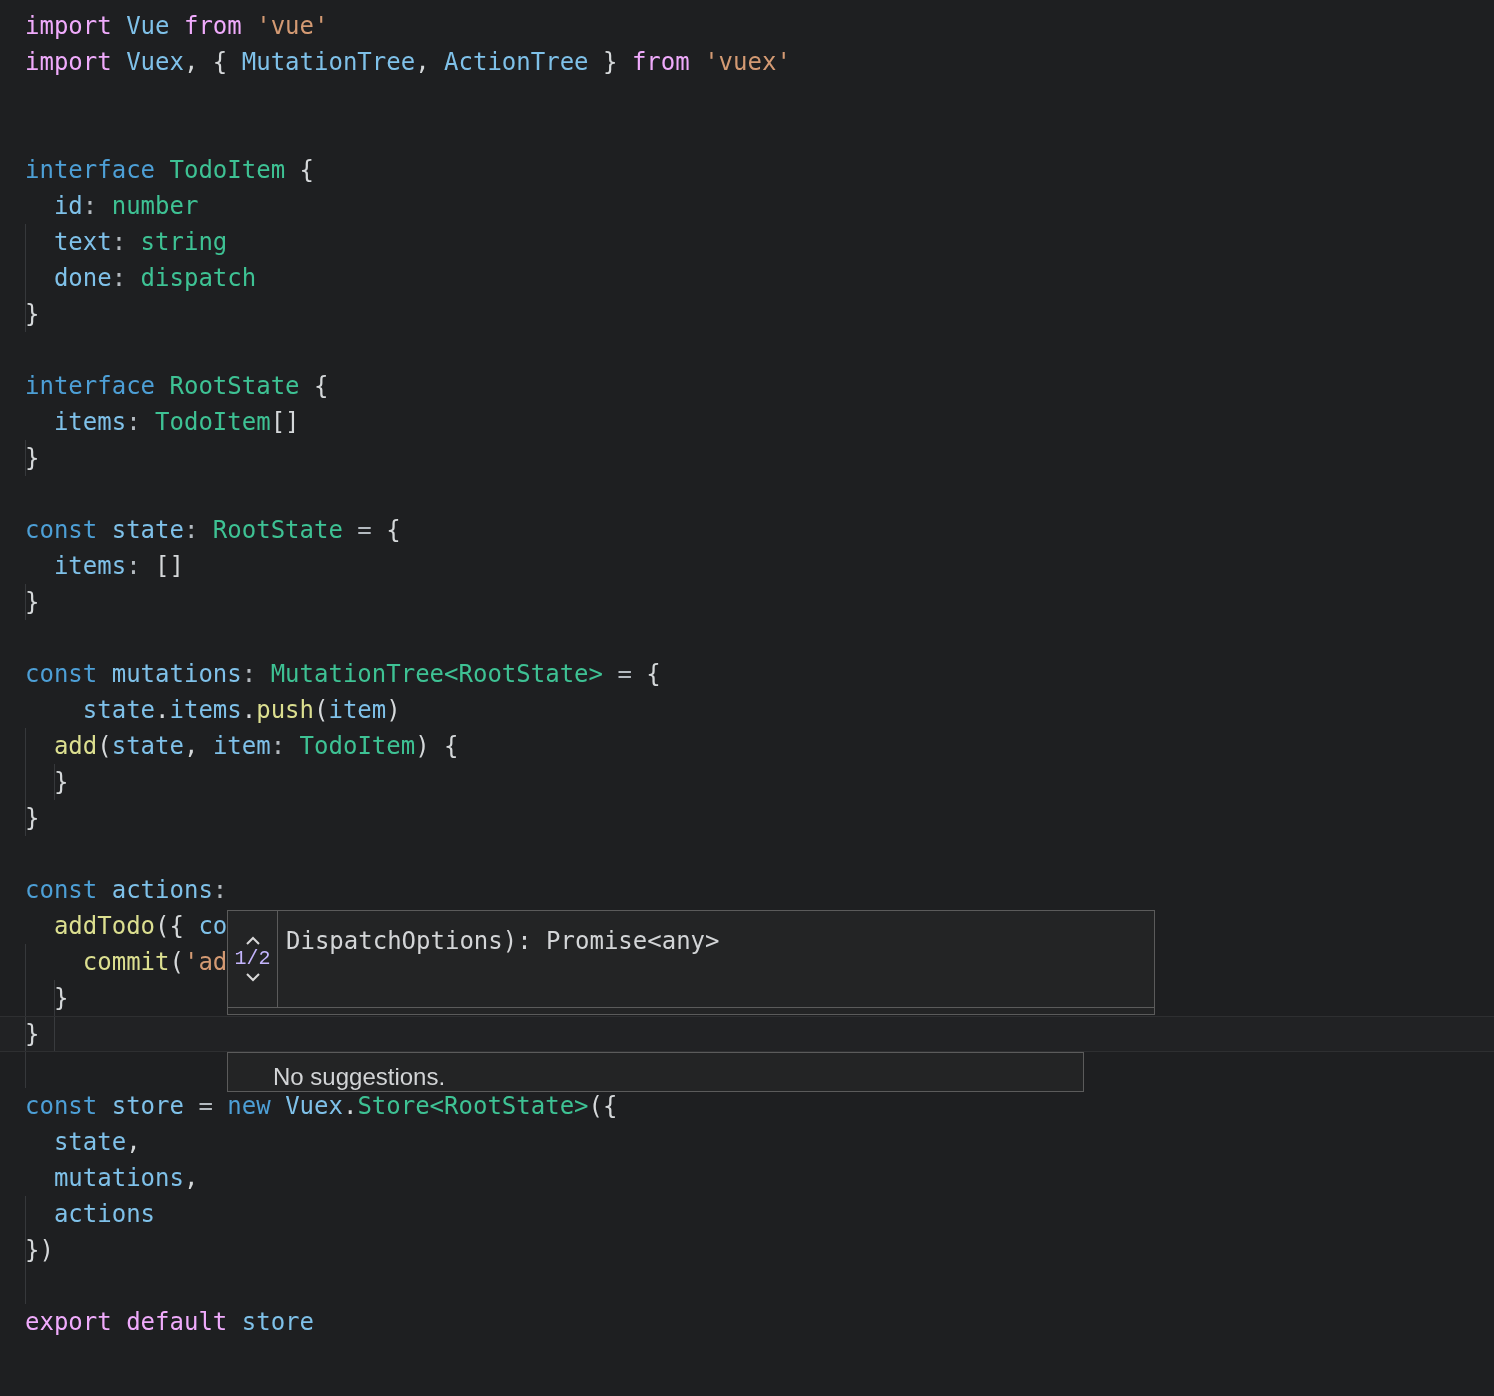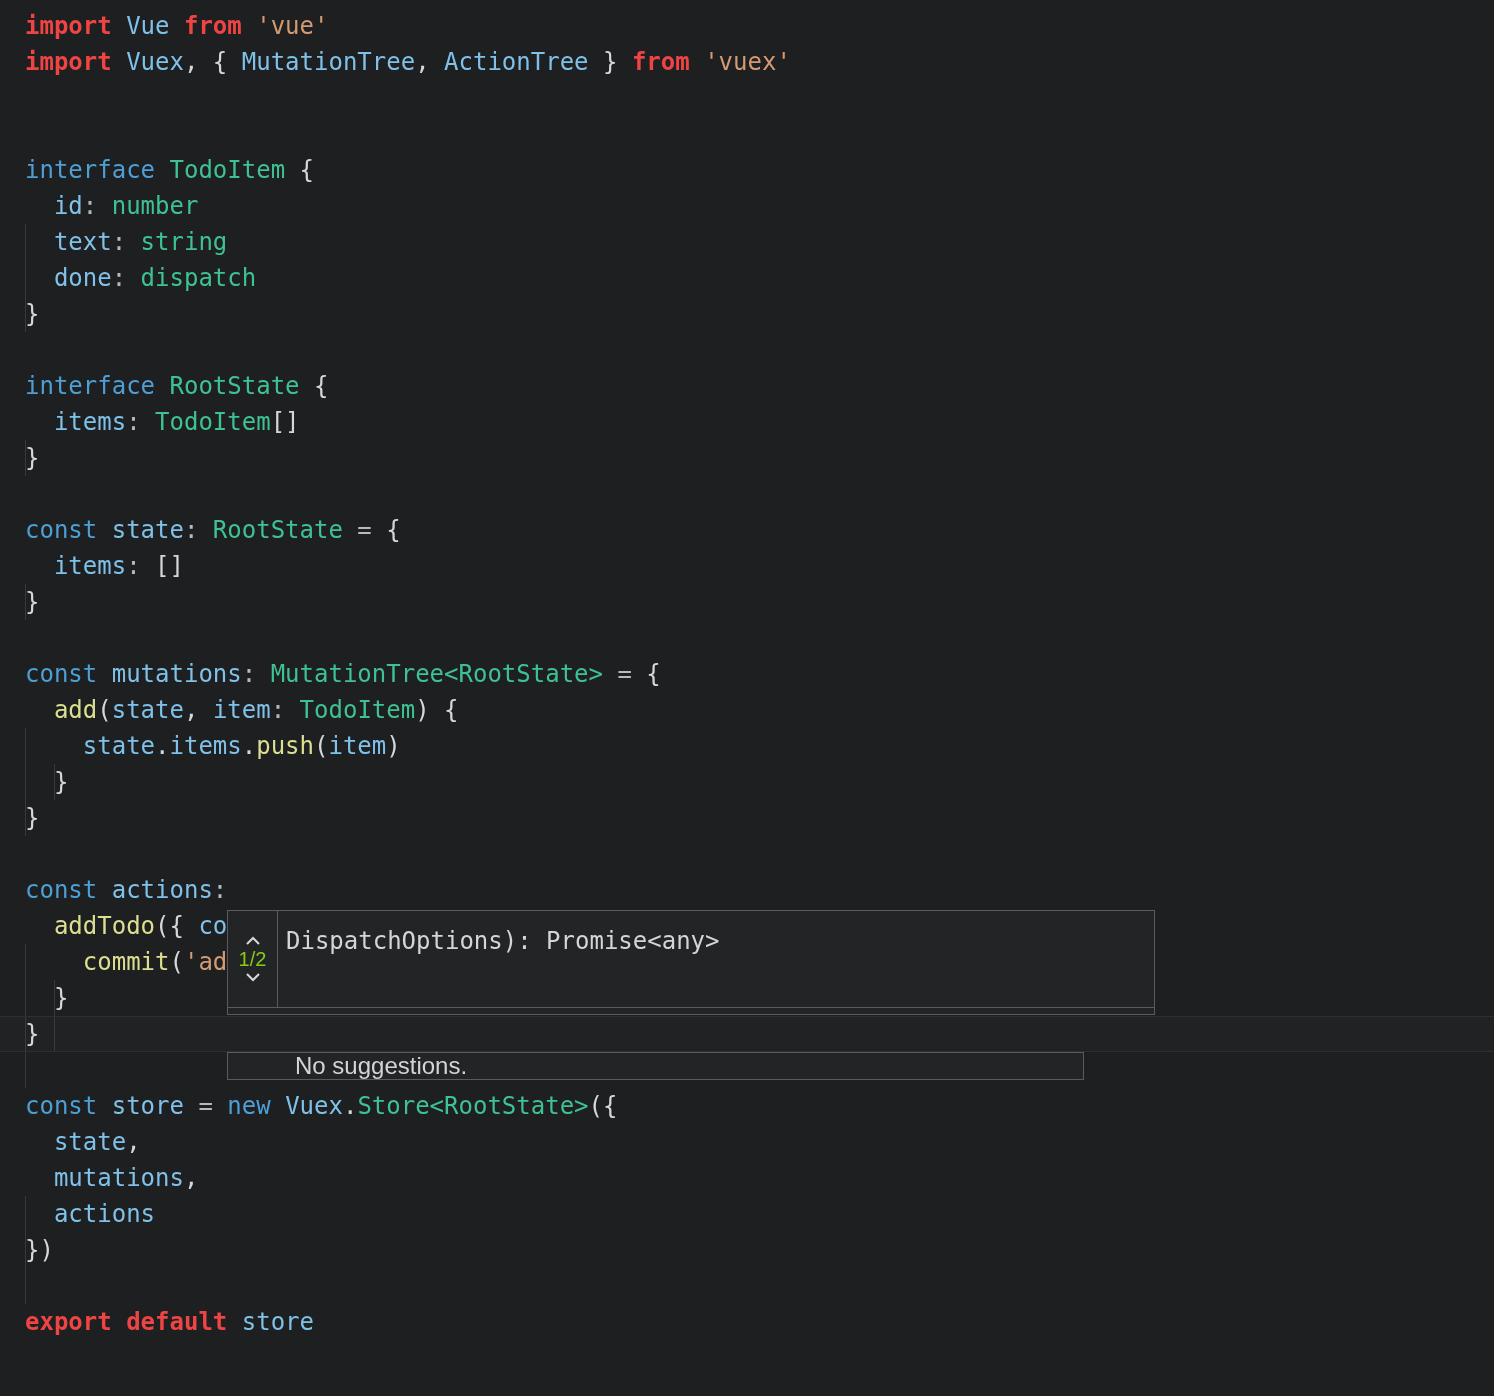--- a/index.html
+++ b/index.html
@@ -27,37 +27,37 @@
   .param-hints{
     position:absolute;left:227px;top:910px;width:928px;height:105px;z-index:10;
     box-sizing:border-box;background:#232425;border:1px solid #5b5b5b;
     display:flex;flex-wrap:wrap;color:#d3d5d7;font-size:24px;
   }
   .ph-left{
     width:50px;height:96px;box-sizing:border-box;border-right:1px solid #5b5b5b;
     display:flex;flex-direction:column;align-items:center;justify-content:center;gap:1px;
   }
   .chev{background:none;border:none;padding:0;margin:0;cursor:pointer;line-height:0;display:block;}
-  .pager{font-family:Liberation Sans, sans-serif;font-size:20px;color:#84cc16;line-height:22px;}
+  .pager{font-family:Liberation Mono, monospace;font-size:20px;color:#c4b5fd;line-height:22px;}
   .ph-body{flex:1;height:96px;box-sizing:border-box;padding:12px 0 0 8px;overflow:hidden;}
   .ph-line{height:36px;line-height:36px;white-space:pre;}
   .ph-line .active{
     font-weight:bold;color:#ededee;
     text-decoration:underline;text-underline-offset:5px;text-decoration-thickness:2px;
   }
   .ph-docs{width:100%;height:6px;border-top:1px solid #5b5b5b;}
   
   .no-suggest{
-    position:absolute;left:227px;top:1052px;width:857px;height:28px;z-index:10;
+    position:absolute;left:227px;top:1052px;width:857px;height:40px;z-index:10;
     box-sizing:border-box;background:#232425;border:1px solid #5b5b5b;
-    display:flex;align-items:center;padding-left:67px;
+    display:flex;align-items:flex-end;padding-left:45px;
   }
   .ns-msg{font-family:"Liberation Sans",sans-serif;font-size:24px;color:#d2d4d6;}
 </style>
-<style>.tk-p{color:#ef4444;font-weight:bold;}.tk-b{color:#4d9fd6;}.tk-v{color:#7fc1e9;}.tk-t{color:#3ec294;}.tk-f{color:#dcdf90;}.tk-s{color:#d49a73;}.tk-w{color:#d5d8da;}.tk-d{color:#b4bac0;}</style></head>
+<style>.tk-p{color:#f0abfc;}.tk-b{color:#4d9fd6;}.tk-v{color:#7fc1e9;}.tk-t{color:#3ec294;}.tk-f{color:#dcdf90;}.tk-s{color:#d49a73;}.tk-w{color:#d5d8da;}.tk-d{color:#b4bac0;}</style></head>
 <body>
 
 <div class="screen">
 
   <div class="current-line"></div>
 
   <div id="guides">
       <div class="guide" style="left: 25px; top: 224px; height: 108px;"></div>
       <div class="guide" style="left: 25px; top: 440px; height: 36px;"></div>
       <div class="guide" style="left: 25px; top: 584px; height: 36px;"></div>
@@ -81,22 +81,22 @@
       <div class="line"></div>
       <div class="line"><span class="tk-b">interface</span><span class="tk-w"> </span><span class="tk-t">RootState</span><span class="tk-w"> {</span></div>
       <div class="line"><span class="tk-w">  </span><span class="tk-v">items</span><span class="tk-d">:</span><span class="tk-w"> </span><span class="tk-t">TodoItem</span><span class="tk-w">[]</span></div>
       <div class="line"><span class="tk-w">}</span></div>
       <div class="line"></div>
       <div class="line"><span class="tk-b">const</span><span class="tk-w"> </span><span class="tk-v">state</span><span class="tk-d">:</span><span class="tk-w"> </span><span class="tk-t">RootState</span><span class="tk-w"> </span><span class="tk-d">=</span><span class="tk-w"> {</span></div>
       <div class="line"><span class="tk-w">  </span><span class="tk-v">items</span><span class="tk-d">:</span><span class="tk-w"> []</span></div>
       <div class="line"><span class="tk-w">}</span></div>
       <div class="line"></div>
       <div class="line"><span class="tk-b">const</span><span class="tk-w"> </span><span class="tk-v">mutations</span><span class="tk-d">:</span><span class="tk-w"> </span><span class="tk-t">MutationTree&lt;RootState&gt;</span><span class="tk-w"> </span><span class="tk-d">=</span><span class="tk-w"> {</span></div>
+      <div class="line"><span class="tk-w">    </span><span class="tk-v">state</span><span class="tk-w">.</span><span class="tk-v">items</span><span class="tk-w">.</span><span class="tk-f">push</span><span class="tk-w">(</span><span class="tk-v">item</span><span class="tk-w">)</span></div>
       <div class="line"><span class="tk-w">  </span><span class="tk-f">add</span><span class="tk-w">(</span><span class="tk-v">state</span><span class="tk-w">, </span><span class="tk-v">item</span><span class="tk-d">:</span><span class="tk-w"> </span><span class="tk-t">TodoItem</span><span class="tk-w">) {</span></div>
-      <div class="line"><span class="tk-w">    </span><span class="tk-v">state</span><span class="tk-w">.</span><span class="tk-v">items</span><span class="tk-w">.</span><span class="tk-f">push</span><span class="tk-w">(</span><span class="tk-v">item</span><span class="tk-w">)</span></div>
       <div class="line"><span class="tk-w">  }</span></div>
       <div class="line"><span class="tk-w">}</span></div>
       <div class="line"></div>
       <div class="line"><span class="tk-b">const</span><span class="tk-w"> </span><span class="tk-v">actions</span><span class="tk-d">:</span></div>
       <div class="line"><span class="tk-w">  </span><span class="tk-f">addTodo</span><span class="tk-w">({ </span><span class="tk-v">co</span></div>
       <div class="line"><span class="tk-w">    </span><span class="tk-f">commit</span><span class="tk-w">(</span><span class="tk-s">'ad</span></div>
       <div class="line"><span class="tk-w">  }</span></div>
       <div class="line"><span class="tk-w">}</span></div>
       <div class="line"></div>
       <div class="line"><span class="tk-b">const</span><span class="tk-w"> </span><span class="tk-v">store</span><span class="tk-w"> </span><span class="tk-d">=</span><span class="tk-w"> </span><span class="tk-b">new</span><span class="tk-w"> </span><span class="tk-v">Vuex</span><span class="tk-w">.</span><span class="tk-t">Store&lt;RootState&gt;</span><span class="tk-w">({</span></div>

